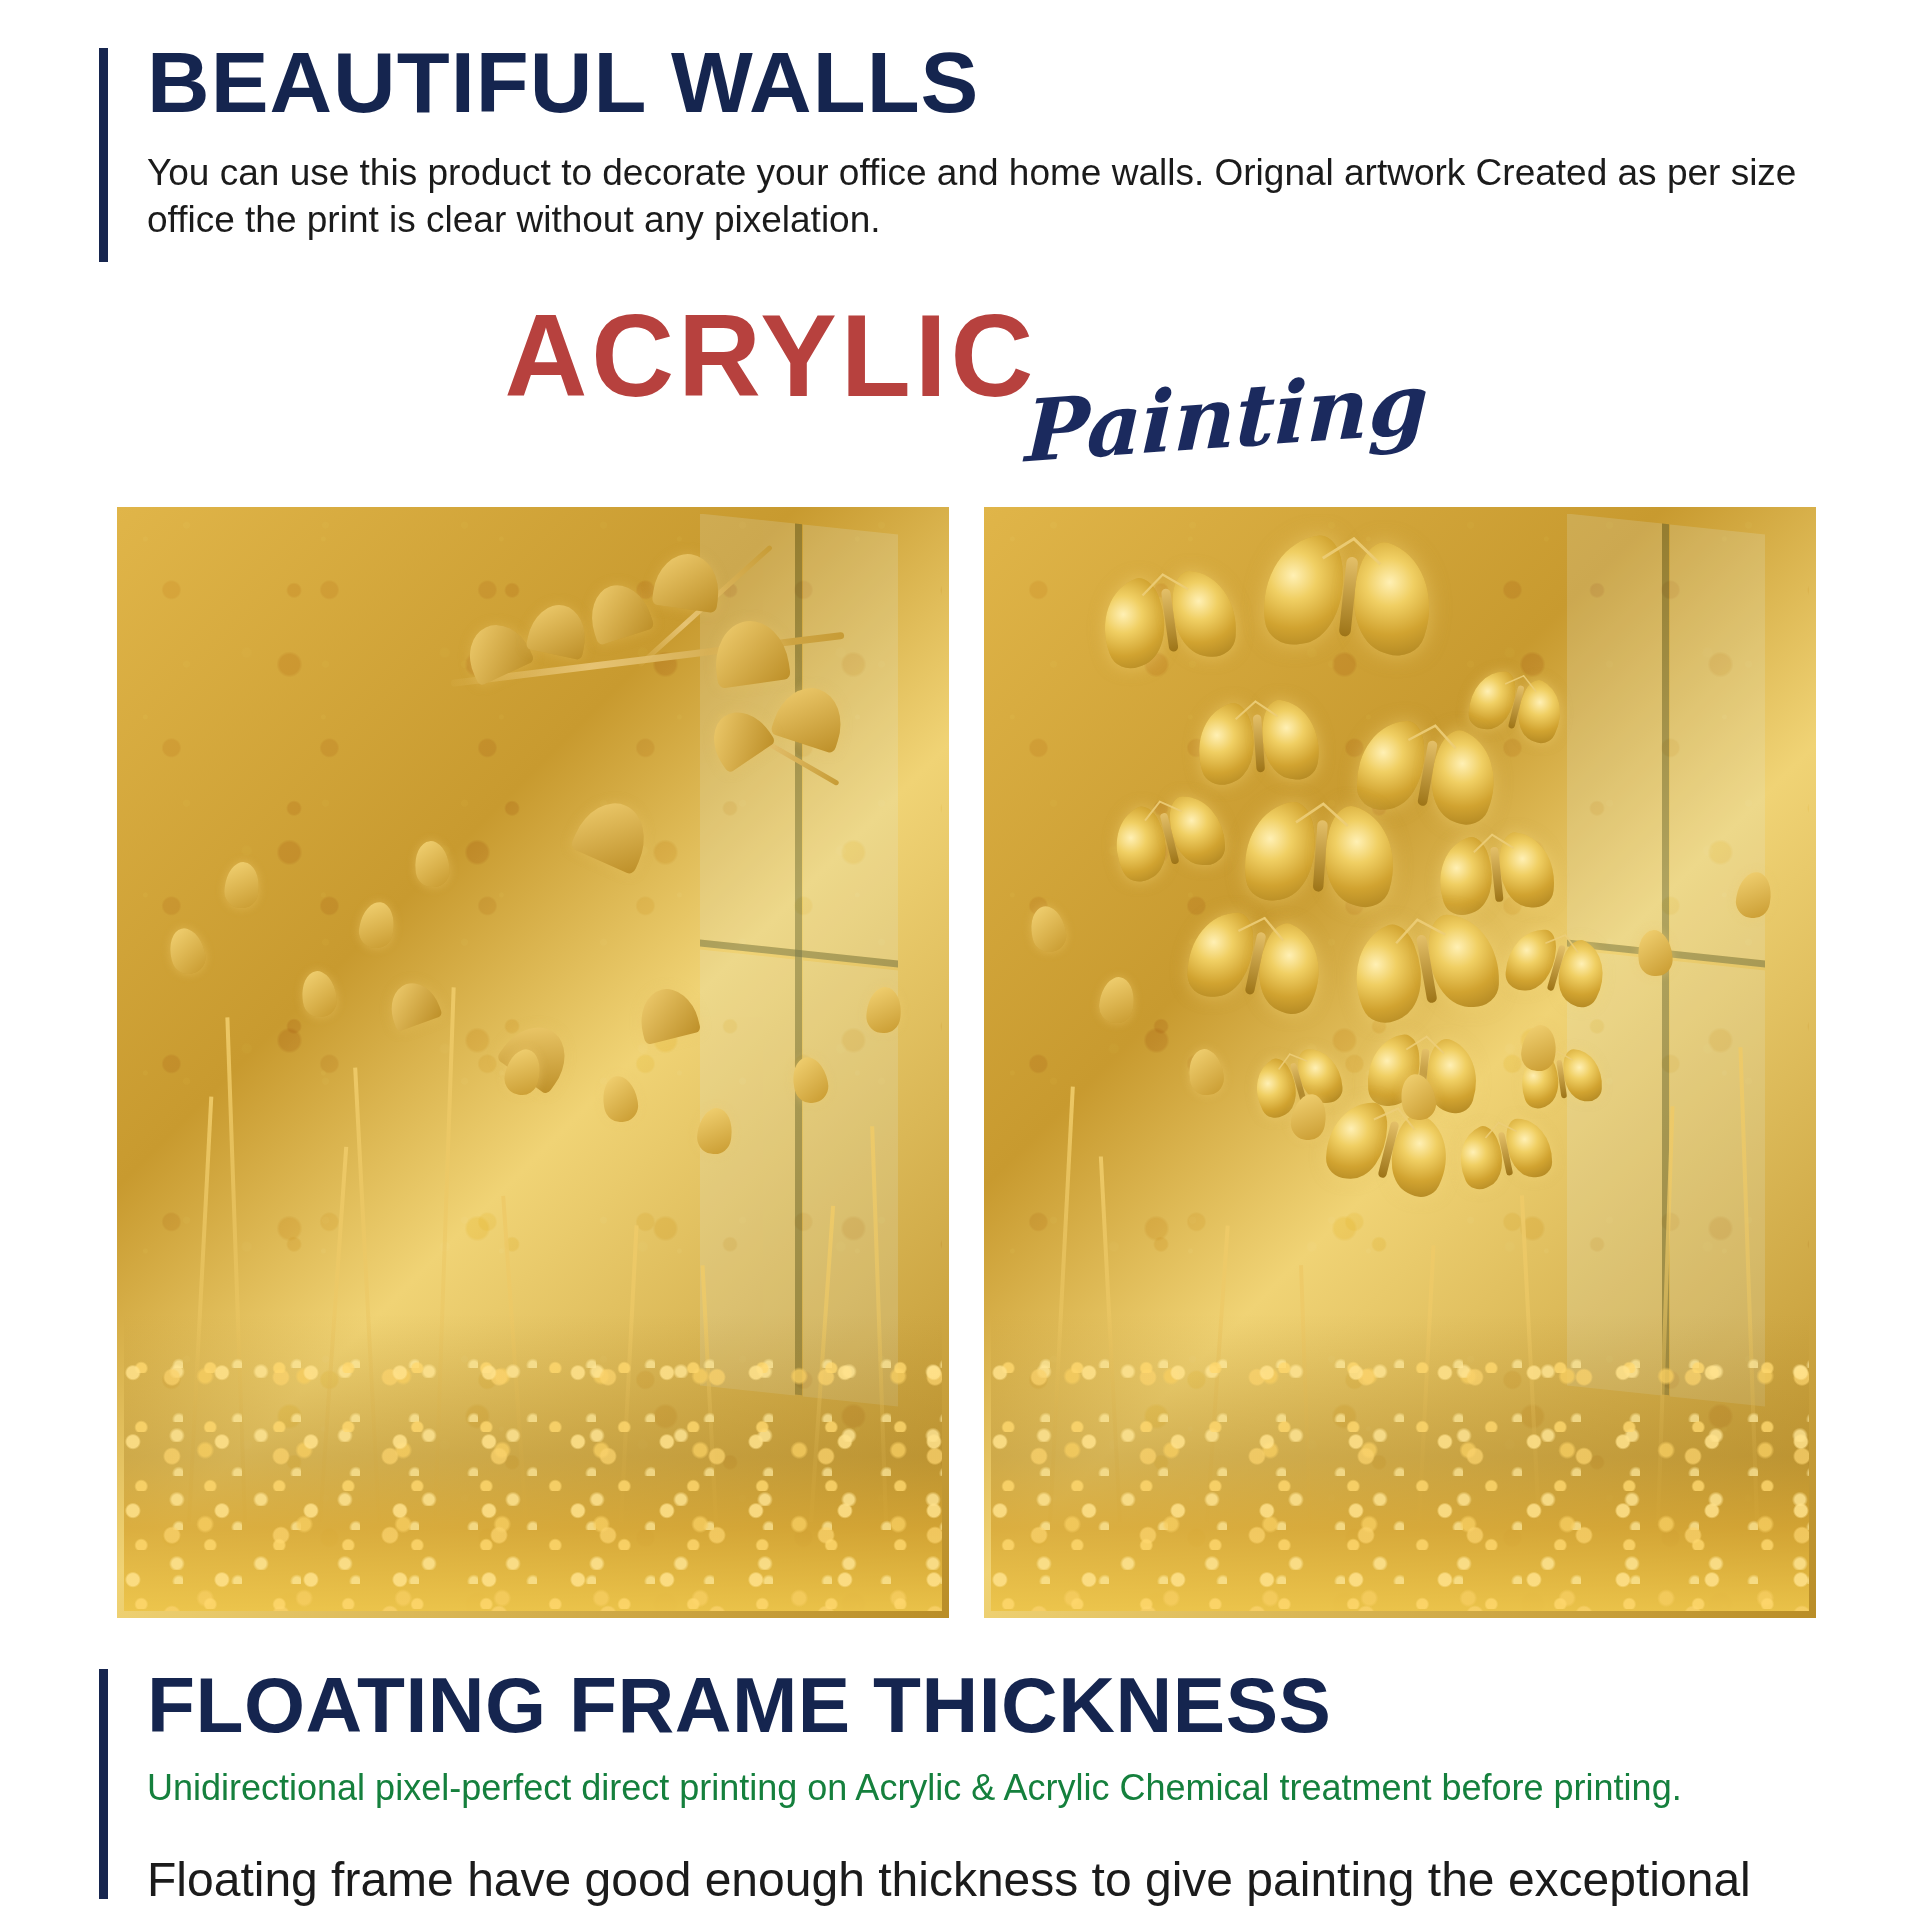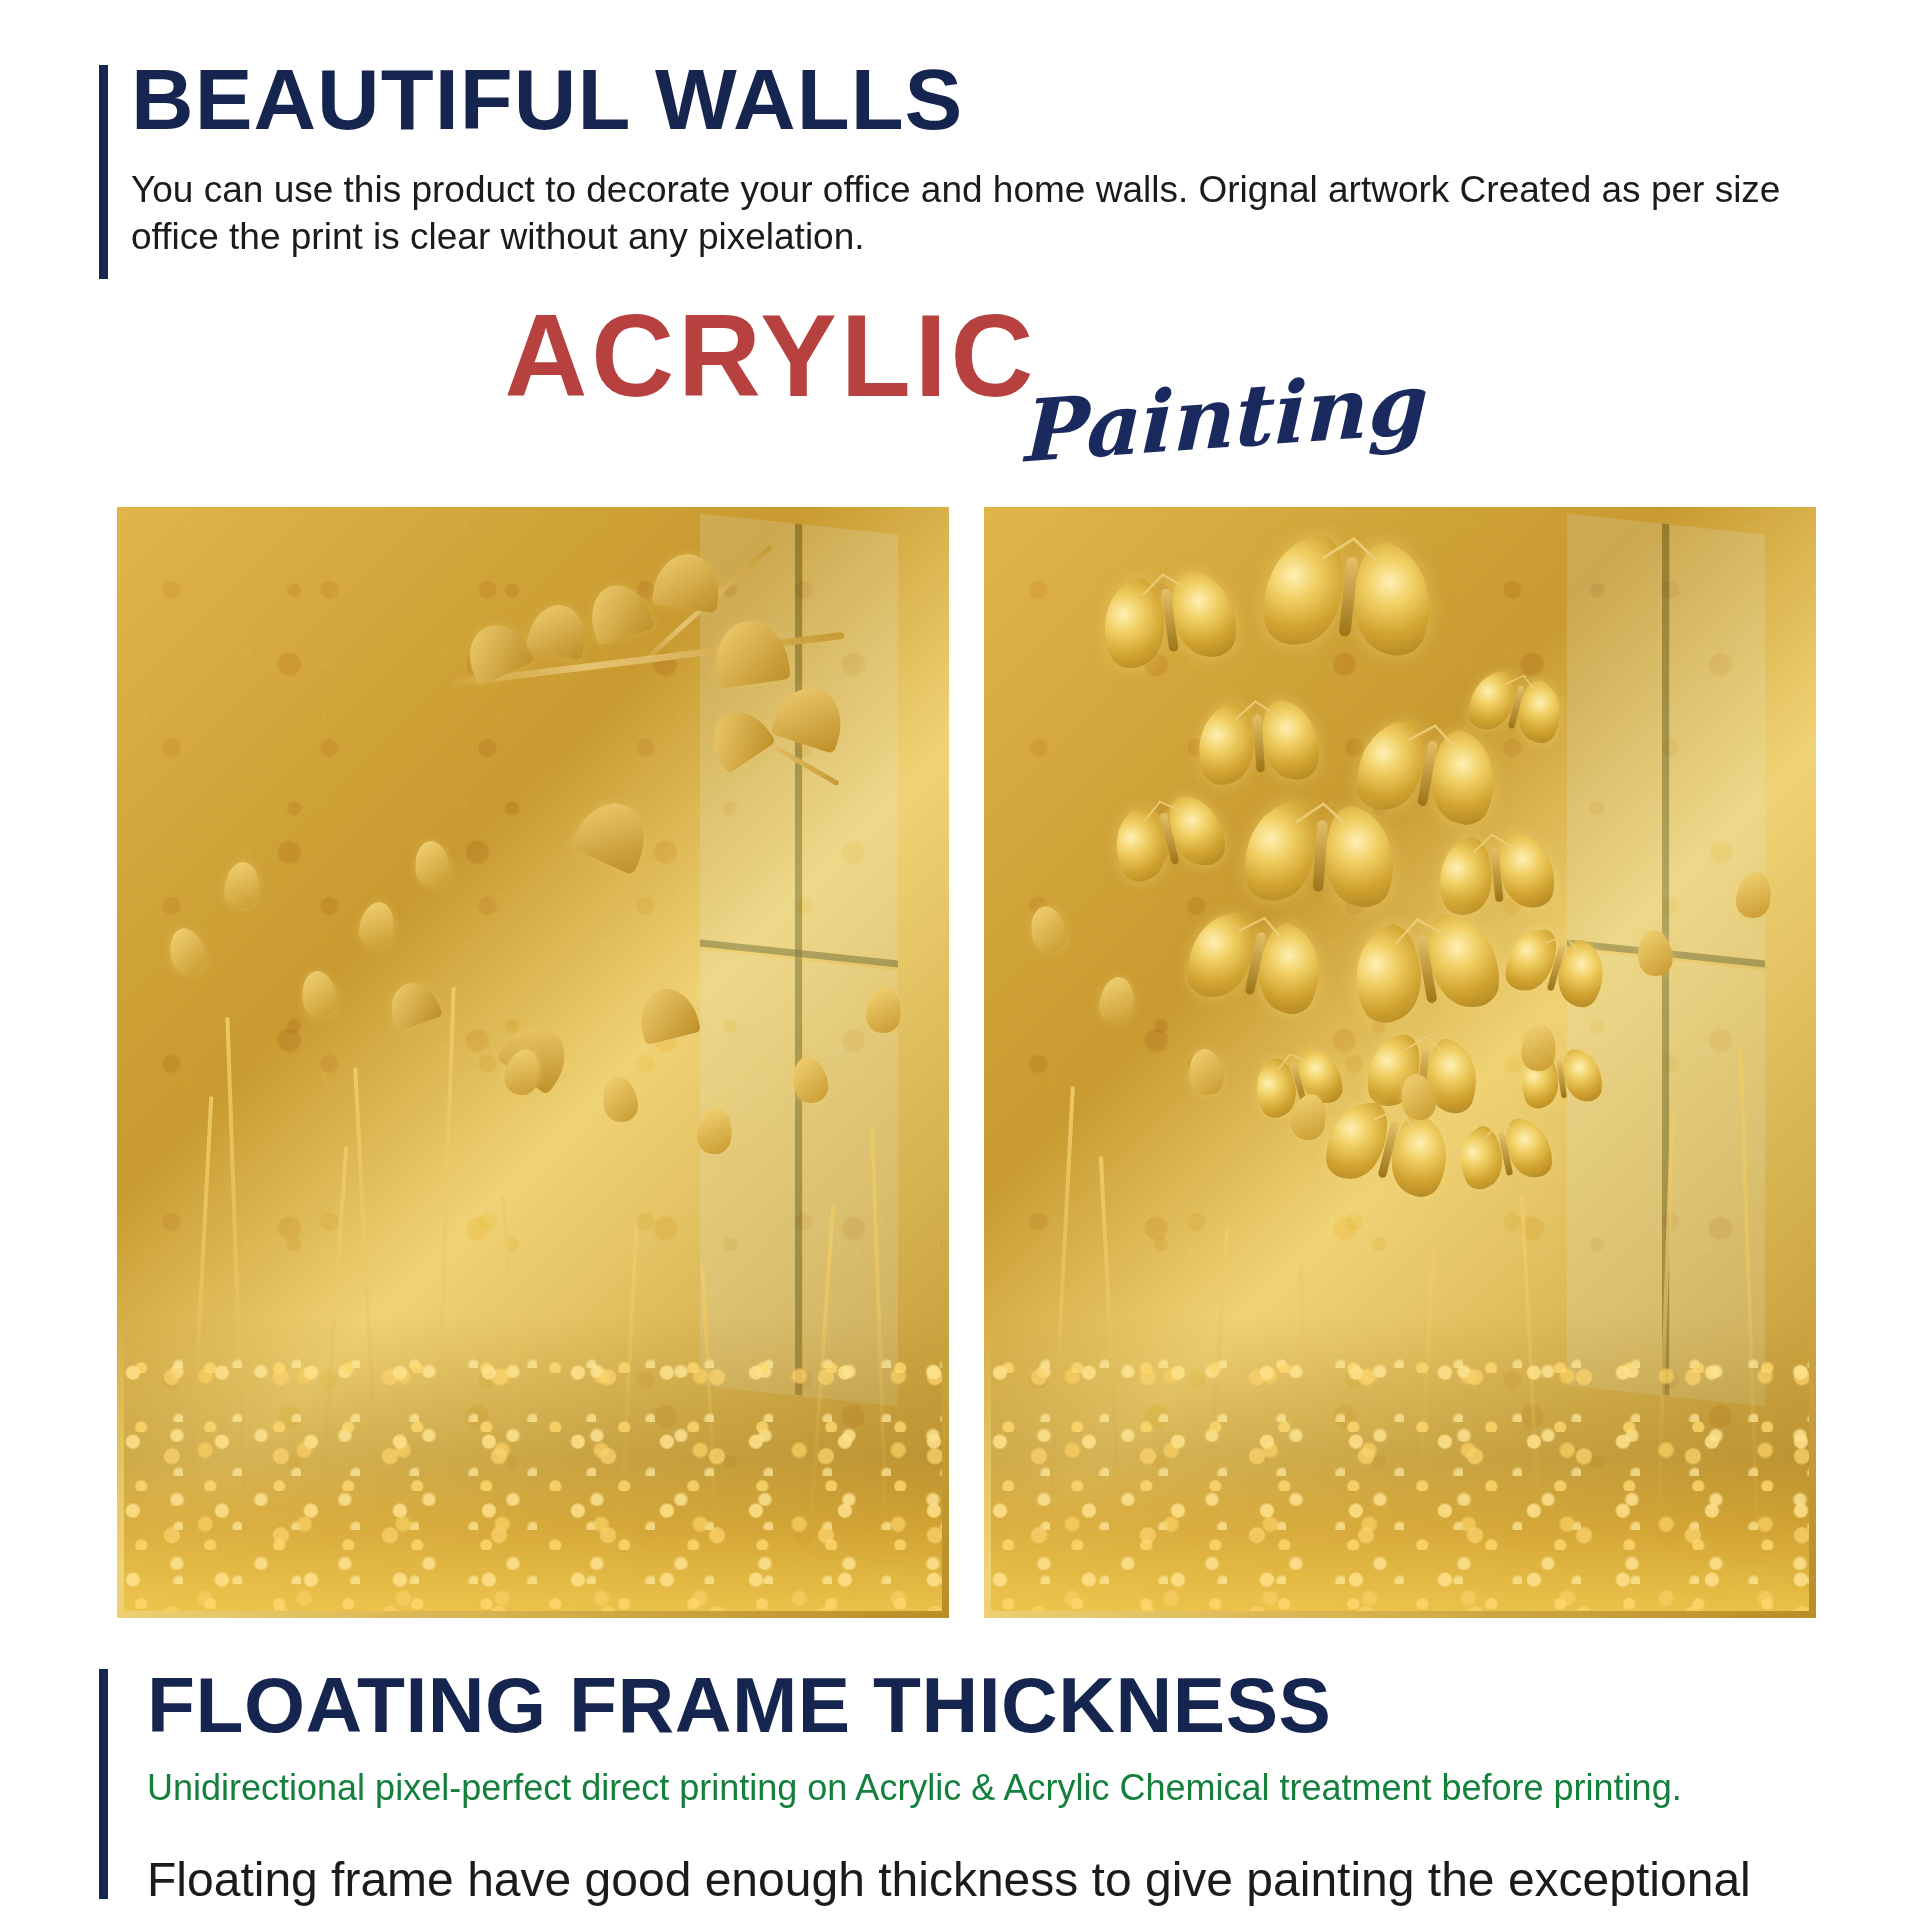--- a/index.html
+++ b/index.html
@@ -20,23 +20,23 @@
     height: 1927px;
     position: relative;
     background: #ffffff;
     box-sizing: border-box;
   }
 
   
   .top-block {
     position: absolute;
     left: 99px;
-    top: 57px;
+    top: 40px;
     width: 1742px;
-    padding-left: 32px;
+    padding-left: 48px;
     box-sizing: border-box;
   }
   .top-rule {
     position: absolute;
     left: 0px;
     top: 8px;
     width: 9px;
     height: 214px;
     background: #17264f;
   }

